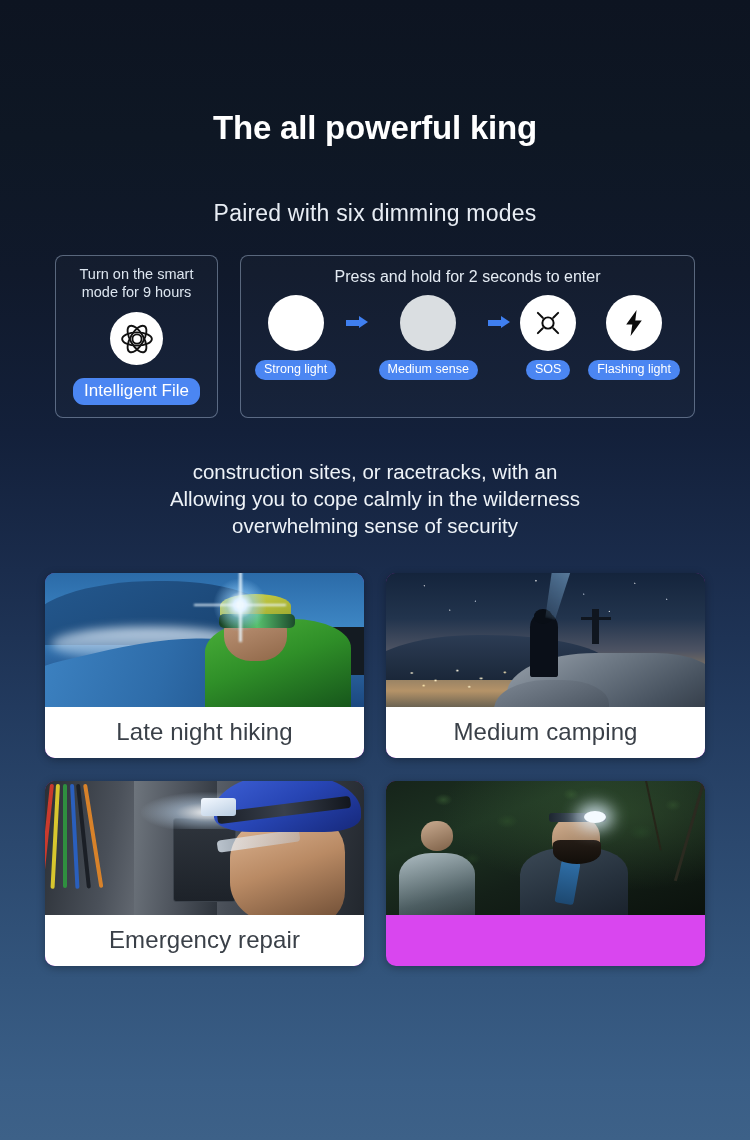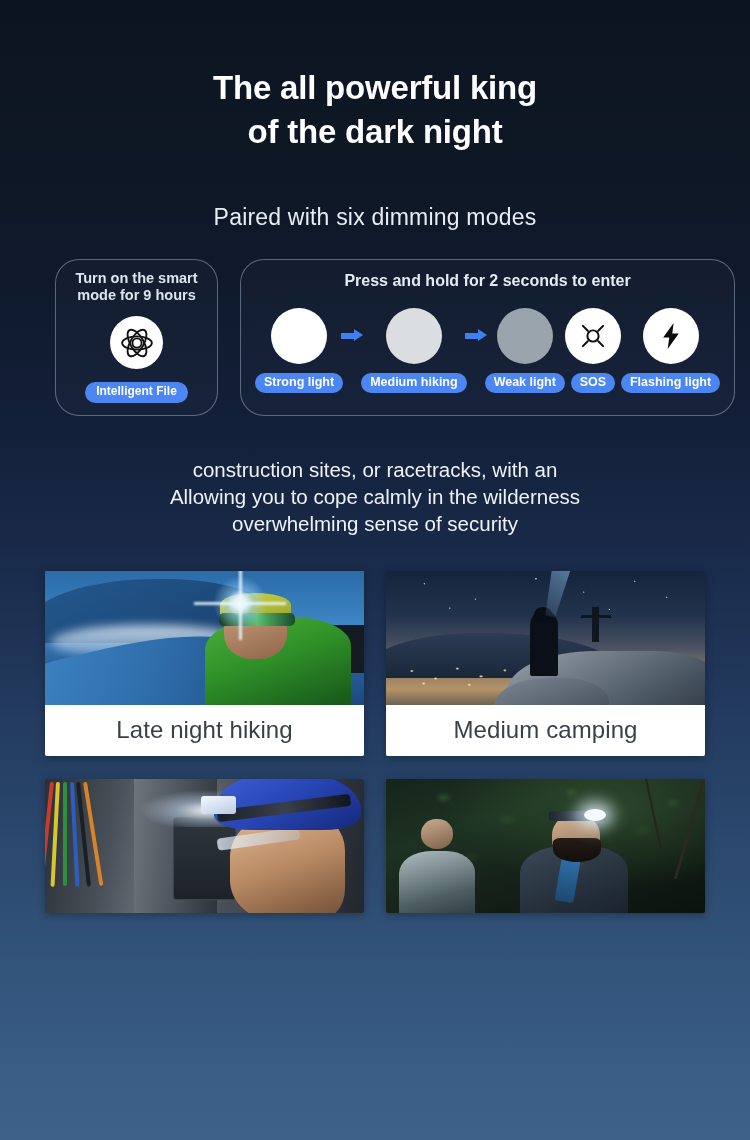--- a/index.html
+++ b/index.html
@@ -16,21 +16,21 @@
         #223a5e 62%,
         #2b486e 74%,
         #33557c 86%,
         #3a5e86 95%,
         #3d6188 100%);
     overflow:hidden;
     position:relative;
   }
 
   
-  .hero { padding-top:66px; text-align:center; }
+  .hero { padding-top:106px; text-align:center; }
   .hero-line {
     color:#fff;
     font-size:33px;
     font-weight:bold;
     line-height:1.33;
     letter-spacing:-0.2px;
   }
 
   
   .sub-title {
@@ -45,24 +45,23 @@
   
   .modes-row {
     margin-top:28px;
     padding:0 55px;
     display:flex;
     gap:22px;
     align-items:stretch;
   }
   .panel {
     border:1px solid rgba(175,196,222,0.45);
-    border-radius:24px;
+    border-radius:8px;
     background:rgba(255,255,255,0.018);
     position:relative;
-    font-weight:bold;
   }
   .panel-left {
     width:163px;
     flex:0 0 163px;
     padding:10px 6px 12px;
     display:flex;
     flex-direction:column;
     align-items:center;
   }
   .panel-left .cap {
@@ -76,38 +75,38 @@
     border-radius:50%;
     background:#fff;
     margin:11px 0 13px;
     display:flex; align-items:center; justify-content:center;
   }
   .pill {
     display:inline-block;
     background:#4b86f2;
     color:#fff;
     border-radius:11px;
-    font-size:12px;
+    font-size:17px;
     padding:3px 11px 4px;
     white-space:nowrap;
     line-height:1.15;
   }
   .pill.sm { font-size:12.5px; padding:2.5px 9px 3.5px; border-radius:10px; }
 
   .panel-right {
     flex:1;
     padding:12px 14px 13px;
     display:flex;
     flex-direction:column;
   }
   .panel-right .cap {
     color:#e4ebf3;
     font-size:16px;
     text-align:center;
-    margin-bottom:18px;
+    margin-bottom:9px;
   }
   .mode-items {
     display:flex;
     align-items:flex-start;
     justify-content:space-between;
     flex:1;
   }
   .mode-item {
     display:flex;
     flex-direction:column;
@@ -156,21 +155,21 @@
 
   
   .grid {
     margin-top:34px;
     padding:0 45px;
     display:grid;
     grid-template-columns:1fr 1fr;
     gap:23px 22px;
   }
   .card {
-    border-radius:2px;
+    border-radius:10px;
     overflow:hidden;
     box-shadow:0 2px 9px rgba(0,0,0,0.3);
     background:#d946ef;
   }
   .card-photo {
     height:134px;
     position:relative;
     overflow:hidden;
   }
   .card-label {
@@ -445,21 +444,20 @@
     background:linear-gradient(170deg,#3b2a20,#1c140e);
     border-radius:48% 48% 30% 30%;
     z-index:-1;
   }
 </style>
 </head>
 <body>
 
 <div class="hero">
   <div class="hero-line">The all powerful king</div>
-  <div class="hero-line">of the dark night</div>
 </div>
 
 <div class="sub-title">Paired with six dimming modes</div>
 
 <div class="modes-row">
 
   <div class="panel panel-left">
     <div class="cap">Turn on the smart</div>
     <div class="cap">mode for 9 hours</div>
 
@@ -484,31 +482,27 @@
         <div class="mode-disc" style="background:#ffffff;"></div>
         <div class="pill sm">Strong light</div>
       </div>
 
       <div class="arrow-wrap">
           <div class="arrow"></div>
         </div>
 
       <div class="mode-item">
         <div class="mode-disc" style="background:#dadee1;"></div>
-        <div class="pill sm">Medium hiking</div>
+        <div class="pill sm">Medium sense</div>
       </div>
 
       <div class="arrow-wrap">
           <div class="arrow"></div>
         </div>
 
-      <div class="mode-item">
-        <div class="mode-disc" style="background:#99a4ad;"></div>
-        <div class="pill sm">Weak light</div>
-      </div>
 
       <div class="mode-item">
         <div class="mode-disc" style="background:#ffffff;">
           <svg width="30" height="30" viewBox="0 0 32 32" fill="none" stroke="#0b0b0b" stroke-width="2.1" stroke-linecap="round">
             <circle cx="16" cy="16" r="6"></circle>
             <line x1="5.2" y1="5.2" x2="10.4" y2="10.4"></line>
             <line x1="26.8" y1="5.2" x2="21.6" y2="10.4"></line>
             <line x1="5.2" y1="26.8" x2="10.4" y2="21.6"></line>
             <line x1="26.8" y1="26.8" x2="21.6" y2="21.6"></line>
           </svg>
@@ -583,20 +577,21 @@
           <i></i>
           <i></i>
         </div>
       <div class="glow"></div>
         <div class="face"></div>
         <div class="specs"></div>
       <div class="helmet3"></div>
         <div class="strap"></div>
         <div class="lamp"></div>
     </div>
+    <div class="card-label">Emergency repair</div>
   </div>
 
   <div class="card">
     <div class="card-photo ph4">
       <div class="forest"></div>
         <div class="leaves"></div>
       <div class="branch"></div>
         <div class="branch2"></div>
       <div class="hair"></div>
         <div class="woman"></div>

